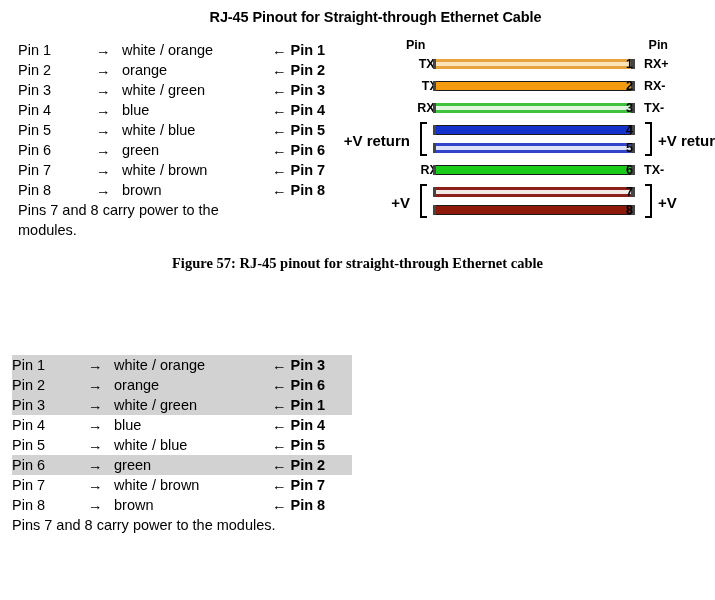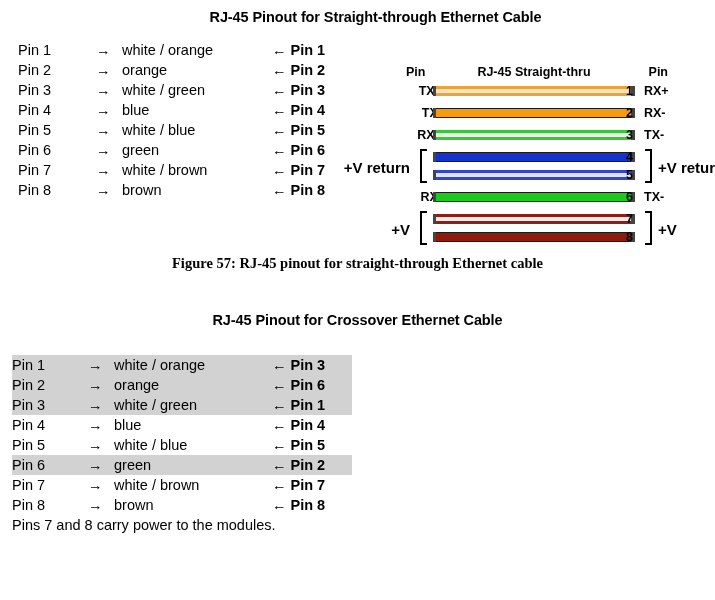--- a/index.html
+++ b/index.html
@@ -55,21 +55,21 @@
   #crossover-pin-table .pin-left  { width: 76px; flex: 0 0 76px; }
   #crossover-pin-table .pin-color { width: 158px; flex: 0 0 158px; }
 
   .pin-note {
     font-size: 14.5px;
     line-height: 20px;
     white-space: pre-line;
   }
 
   
-  .diagram { position: absolute; margin-top: 27px; }
+  .diagram { position: absolute; }
   #straight-diagram  { left: 358px; top: 38px;  width: 352px; }
 
   .diagram-header {
     position: relative;
     height: 20px;
     font-size: 12.5px;
     font-weight: bold;
   }
   .dh-left   { position: absolute; left: 48px;  top: 0; }
   .dh-center { position: absolute; left: 0; right: 0; text-align: center; }
@@ -198,26 +198,27 @@
       <span class="pin-arrow">→</span>
       <span class="pin-color">white / brown</span>
       <span class="pin-right"><span>←</span> <span>Pin 7</span></span>
     </div>
     <div class="pin-row">
       <span class="pin-left">Pin 8</span>
       <span class="pin-arrow">→</span>
       <span class="pin-color">brown</span>
       <span class="pin-right"><span>←</span> <span>Pin 8</span></span>
     </div>
+    <div class="pin-note">Pins 7 and 8 carry power to the
+modules.</div>
   </div>
 
   <div class="diagram" id="straight-diagram">
     <div class="diagram-header">
       <span class="dh-left">Pin</span>
-      <span class="dh-center">RJ-45 Straight-thru</span>
       <span class="dh-right">Pin</span>
     </div>
     <div class="wire-rows" id="straight-wires">
         <div class="wire-row">
           <span class="lbl lbl-sig-l">TX+</span>
           <span class="lbl lbl-pin-l">1</span>
           <span class="wire-cap l"></span>
           <span class="wire striped" style="background: rgb(250, 227, 184); border-top: 3px solid rgb(232, 163, 61); border-bottom: 3px solid rgb(232, 163, 61);"></span>
           <span class="wire-cap r"></span>
           <span class="lbl lbl-pin-r">1</span>
@@ -287,21 +288,20 @@
         <div class="bracket right" style="top: 126px; height: 34px; right: 58px;"></div>
         <div class="bracket-label" style="top: 136px; left: 300px;">+V</div>
       </div>
   </div>
 
   <div class="caption" id="caption-straight">Figure 57: RJ-45 pinout for straight-through Ethernet cable</div>
 </div>
 
 <div class="figure-block" id="figure-crossover">
 
-  <div class="section-title">RJ-45 Pinout for Crossover Ethernet Cable</div>
 
   <div class="pin-table" id="crossover-pin-table">
     <div class="pin-row highlight">
       <span class="pin-left">Pin 1</span>
       <span class="pin-arrow">→</span>
       <span class="pin-color">white / orange</span>
       <span class="pin-right"><span>←</span> <span>Pin 3</span></span>
     </div>
     <div class="pin-row highlight">
       <span class="pin-left">Pin 2</span>

